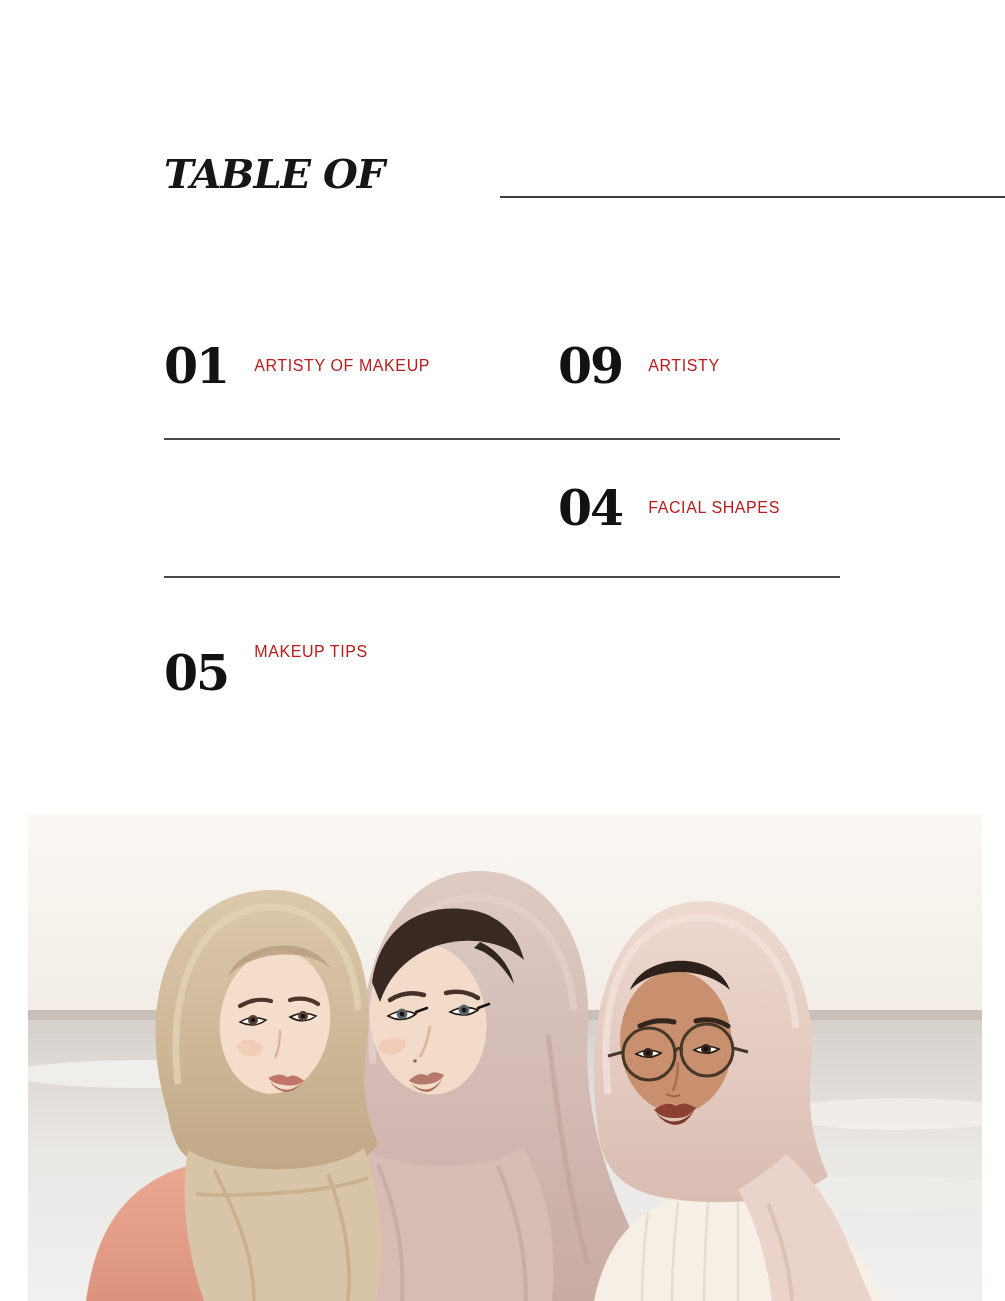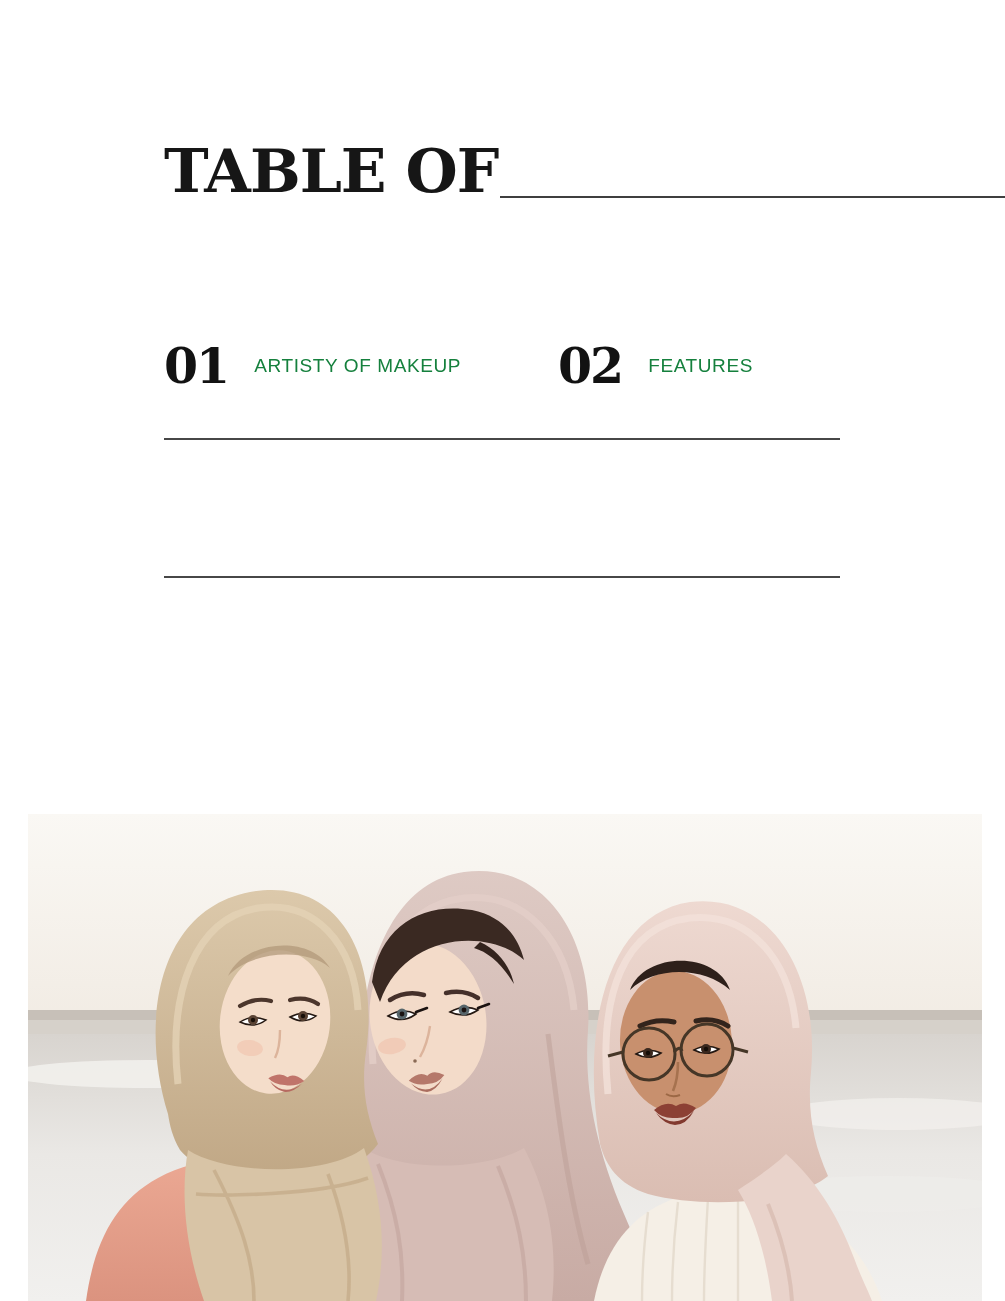--- a/index.html
+++ b/index.html
@@ -6,25 +6,26 @@
   .page{
     position:relative;
     width:1005px;height:1301px;
     background:#ffffff;
     overflow:hidden;
     font-family:"Liberation Sans", sans-serif;
     margin:0 auto;
   }
   
   .title{
-    position:absolute;left:164px;top:100px;
+    position:absolute;left:164px;top:116px;
     font-family:"DejaVu Serif", serif;
     font-weight:700;
-    font-size:60px;line-height:62px;letter-spacing:-1px;
+    font-size:40px;line-height:62px;letter-spacing:-1px;
     color:#161616;
+    font-style:italic;
   }
   .title .line{display:block;}
   .title-rule{
     position:absolute;left:500px;top:196px;
     width:505px;height:2px;background:#3f3f3f;
   }
   
   .row{position:absolute;left:0;width:100%;height:60px;}
   .row-1{top:336px}
   .row-2{top:478px}
@@ -39,21 +40,21 @@
     display:flex;align-items:center;gap:26px;
   }
   .entry.col-1{left:164px}
   .entry.col-2{left:558px}
   .num{
     font-family:"DejaVu Serif", serif;
     font-weight:700;font-size:49px;line-height:1;
     letter-spacing:-2px;color:#121212;
   }
   .label{
-    font-size:19px;letter-spacing:.6px;color:#15803d;white-space:nowrap;
+    font-size:16px;letter-spacing:.6px;color:#b91c1c;white-space:nowrap;
   }
   .row-3 .num{transform:translateY(11px);}
   .row-3 .label{transform:translateY(-10px);}
   
   .photo{
     position:absolute;left:28px;top:814px;width:954px;height:487px;margin:0;
   }
   .photo svg{display:block;width:100%;height:100%;}
 </style>
 </head>
@@ -65,32 +66,42 @@
     <span class="line">TABLE OF</span>
   </h1>
   <div class="title-rule"></div>
 
   <div class="row row-1">
     <div class="entry col-1">
       <span class="num">01</span>
       <span class="label">ARTISTY OF MAKEUP</span>
     </div>
     <div class="entry col-2">
-      <span class="num">02</span>
-      <span class="label">FEATURES</span>
+      <span class="num">09</span>
+      <span class="label">ARTISTY</span>
     </div>
   </div>
 
   <div class="divider divider-1"></div>
 
   <div class="row row-2">
+    <div class="entry col-2">
+      <span class="num">04</span>
+      <span class="label">FACIAL SHAPES</span>
+    </div>
   </div>
 
   <div class="divider divider-2"></div>
 
+  <div class="row row-3">
+    <div class="entry col-1">
+      <span class="num">05</span>
+      <span class="label">MAKEUP TIPS</span>
+    </div>
+  </div>
 
   <figure class="photo">
     <svg viewBox="0 0 954 487" preserveAspectRatio="none" role="img" aria-label="Three women in pastel hijabs posing close together in front of the sea">
       <defs>
         <linearGradient id="skyG" x1="0" y1="0" x2="0" y2="1">
           <stop offset="0" stop-color="#faf8f4"></stop>
           <stop offset="1" stop-color="#f1ebe3"></stop>
         </linearGradient>
         <linearGradient id="waterG" x1="0" y1="0" x2="0" y2="1">
           <stop offset="0" stop-color="#d8d4cf"></stop>

